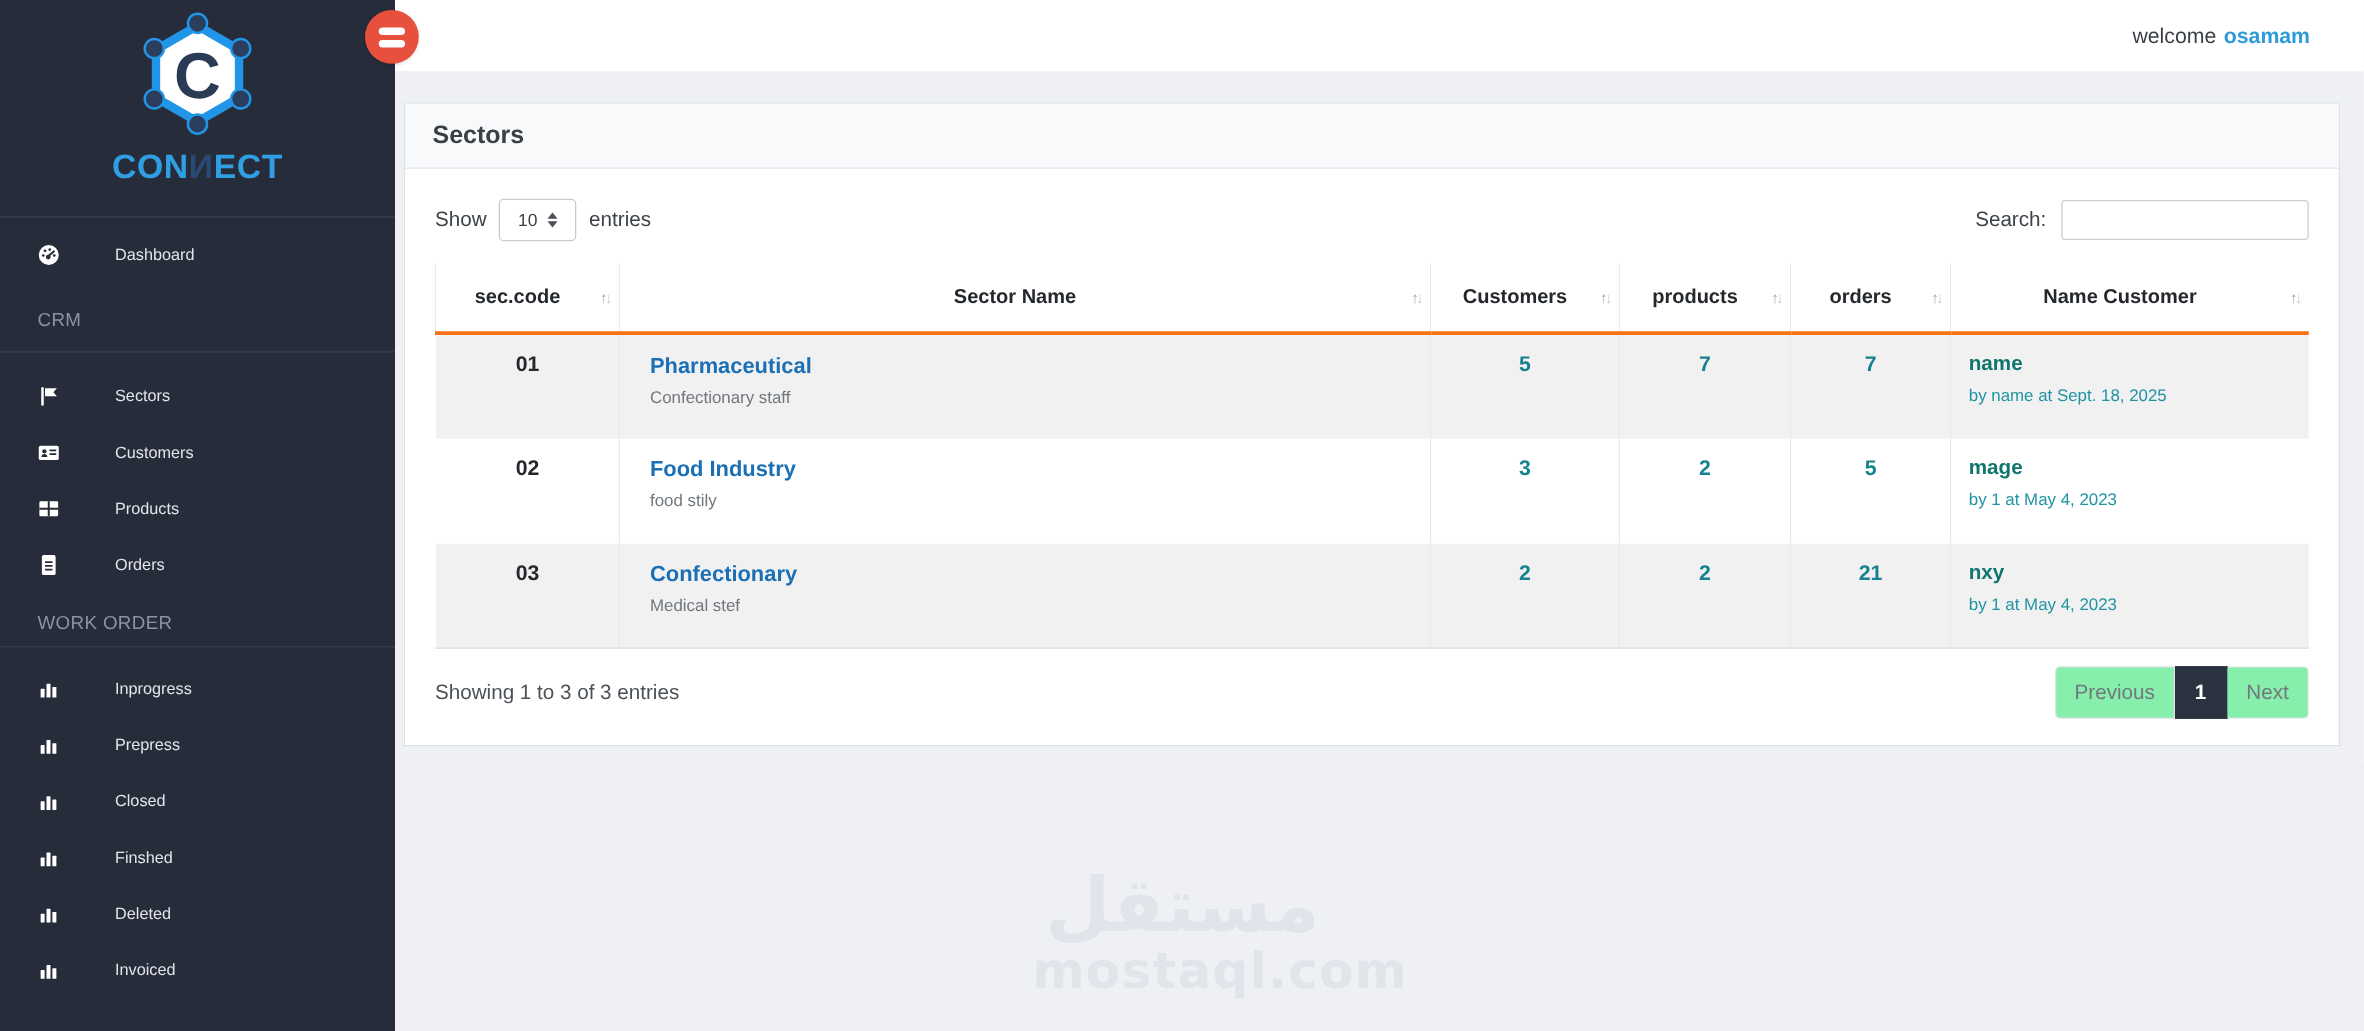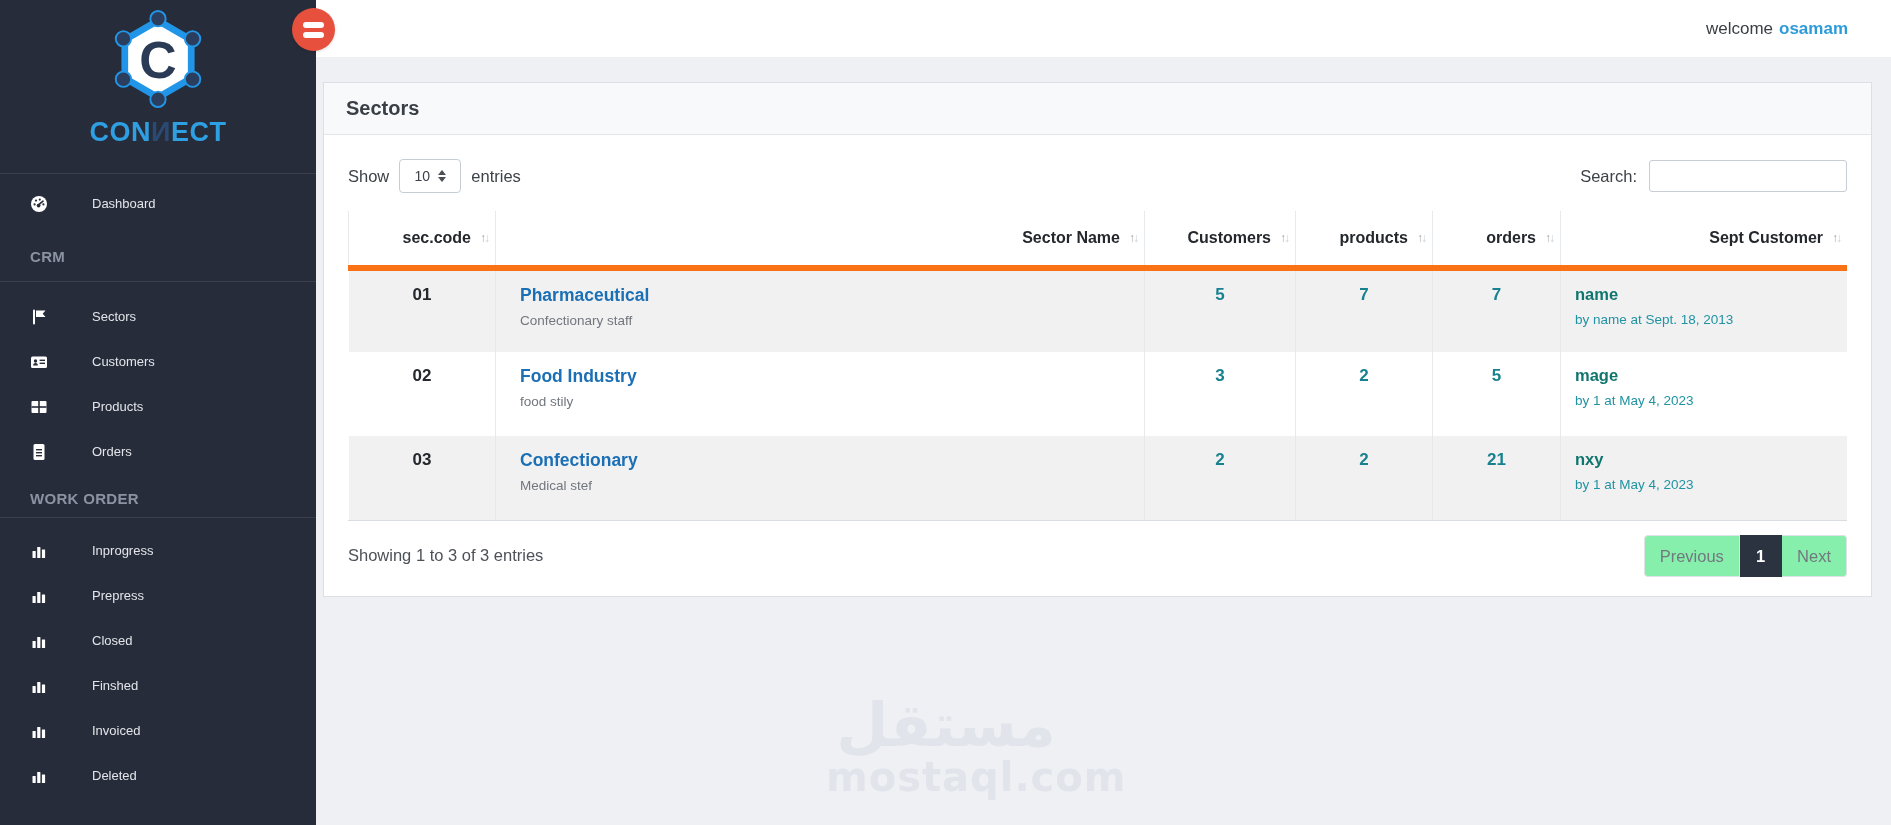--- a/index.html
+++ b/index.html
@@ -21,21 +21,21 @@
   .brand-text .mid { color:#2a4a74; }
   .sb-divider { border:0; border-top:1px solid rgba(255,255,255,0.09); }
   .sb-spacer7 { height:7px; } .sb-spacer12 { height:12px; } .sb-spacer10 { height:10px; }
   .nav-item {
     height:45px; display:flex; align-items:center; padding-left:30px;
     color:#e2e5e9; font-size:13px; cursor:pointer;
   }
   .nav-item .icn { width:18px; display:flex; align-items:center; justify-content:center; }
   .nav-item .lbl { margin-left:44px; }
   .section-label {
-    padding:16px 0 10px 30px; color:#8b93a2; font-size:15px; font-weight:700; letter-spacing:.3px;
+    padding:16px 0 10px 30px; color:#8b93a2; font-size:15px; font-weight:400; letter-spacing:.3px;
   }
   .section-label.crm { padding-top:22px; padding-bottom:16px; }
 
   
   .topbar {
     position:absolute; left:316px; top:0; width:1575px; height:57px; background:#ffffff;
     display:flex; align-items:center; justify-content:flex-end; padding-right:43px;
   }
   .welcome { font-size:17px; color:#3a3f45; }
   .welcome .uname { color:#2e9bd9; font-weight:700; margin-left:6px; cursor:pointer; }
@@ -73,21 +73,21 @@
   .caret .dn { border-top:5px solid #4a4f55; }
   .search-input {
     width:198px; height:32px; margin-left:12px; border:1px solid #c9ced6; border-radius:3px;
     font-size:15px; padding:0 8px; color:#3c4248; outline:none; background:#fff;
   }
 
   
   table.sectors { width:100%; border-collapse:collapse; table-layout:fixed; margin-top:18px; }
   th {
     padding:18px 24px 18px 8px; font-size:16px; font-weight:700; color:#24282d;
-    border-bottom:6px solid #f97316; position:relative; background:#fff; text-align:right;
+    border-bottom:3px solid #f97316; position:relative; background:#fff; text-align:center;
     cursor:pointer;
   }
   th .sort { position:absolute; right:7px; top:50%; transform:translateY(-50%); font-size:12px; font-weight:400; letter-spacing:-2px; }
   th .sort .su { font-style:normal; color:#a4aab0; }
   th .sort .sd { font-style:normal; color:#c9ced3; }
   th + th, td + td { border-left:1px solid #e7eaed; }
   th:first-child { border-left:1px solid #e7eaed; }
   td:first-child { border-left:1px solid transparent; }
   tbody tr { height:84px; }
   tbody tr.striped { background:#f1f1f2; }
@@ -270,33 +270,33 @@
   <div class="nav-item">
     <span class="icn">
       <svg width="18" height="18" viewBox="0 0 18 18">
           <g fill="#fff">
             <rect x="2.5" y="9" width="3.2" height="7" rx=".5"></rect>
             <rect x="7.2" y="5" width="3.2" height="11" rx=".5"></rect>
             <rect x="11.9" y="7.5" width="3.2" height="8.5" rx=".5"></rect>
           </g>
         </svg>
     </span>
+    <span class="lbl">Deleted</span>
+  </div>
+  <div class="nav-item">
+    <span class="icn">
+      <svg width="18" height="18" viewBox="0 0 18 18">
+          <g fill="#fff">
+            <rect x="2.5" y="9" width="3.2" height="7" rx=".5"></rect>
+            <rect x="7.2" y="5" width="3.2" height="11" rx=".5"></rect>
+            <rect x="11.9" y="7.5" width="3.2" height="8.5" rx=".5"></rect>
+          </g>
+        </svg>
+    </span>
     <span class="lbl">Invoiced</span>
-  </div>
-  <div class="nav-item">
-    <span class="icn">
-      <svg width="18" height="18" viewBox="0 0 18 18">
-          <g fill="#fff">
-            <rect x="2.5" y="9" width="3.2" height="7" rx=".5"></rect>
-            <rect x="7.2" y="5" width="3.2" height="11" rx=".5"></rect>
-            <rect x="11.9" y="7.5" width="3.2" height="8.5" rx=".5"></rect>
-          </g>
-        </svg>
-    </span>
-    <span class="lbl">Deleted</span>
   </div>
 </div>
 
 <div class="topbar">
   <div class="welcome">
     <span>welcome</span><span class="uname">osamam</span>
   </div>
 </div>
 
 <div class="menu-btn">
@@ -342,36 +342,36 @@
           <col style="width:128px">
           <col>
       </colgroup>
       <thead>
         <tr>
           <th><span>sec.code</span><span class="sort"><i class="su">↑</i><i class="sd">↓</i></span></th>
           <th><span>Sector Name</span><span class="sort"><i class="su">↑</i><i class="sd">↓</i></span></th>
           <th><span>Customers</span><span class="sort"><i class="su">↑</i><i class="sd">↓</i></span></th>
           <th><span>products</span><span class="sort"><i class="su">↑</i><i class="sd">↓</i></span></th>
           <th><span>orders</span><span class="sort"><i class="su">↑</i><i class="sd">↓</i></span></th>
-          <th><span>Sept Customer</span><span class="sort"><i class="su">↑</i><i class="sd">↓</i></span></th>
+          <th><span>Name Customer</span><span class="sort"><i class="su">↑</i><i class="sd">↓</i></span></th>
         </tr>
       </thead>
       <tbody>
         <tr class="striped">
           <td class="code">01</td>
           <td class="sector-cell">
             <a class="sector-link">Pharmaceutical</a>
             <div class="cell-sub">Confectionary staff</div>
           </td>
           <td class="num"><span>5</span></td>
           <td class="num"><span>7</span></td>
           <td class="num"><span>7</span></td>
           <td class="lc-cell">
             <span class="lc-name">name</span>
-            <div class="lc-sub">by name at Sept. 18, 2013</div>
+            <div class="lc-sub">by name at Sept. 18, 2025</div>
           </td>
         </tr>
         <tr>
           <td class="code">02</td>
           <td class="sector-cell">
             <a class="sector-link">Food Industry</a>
             <div class="cell-sub">food stily</div>
           </td>
           <td class="num"><span>3</span></td>
           <td class="num"><span>2</span></td>

